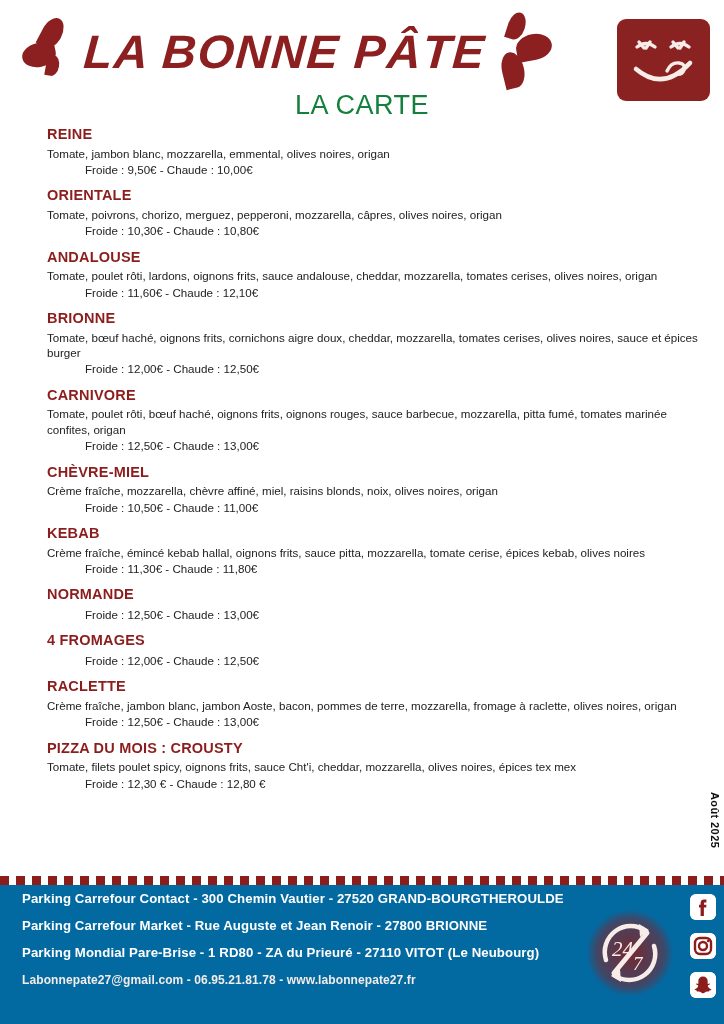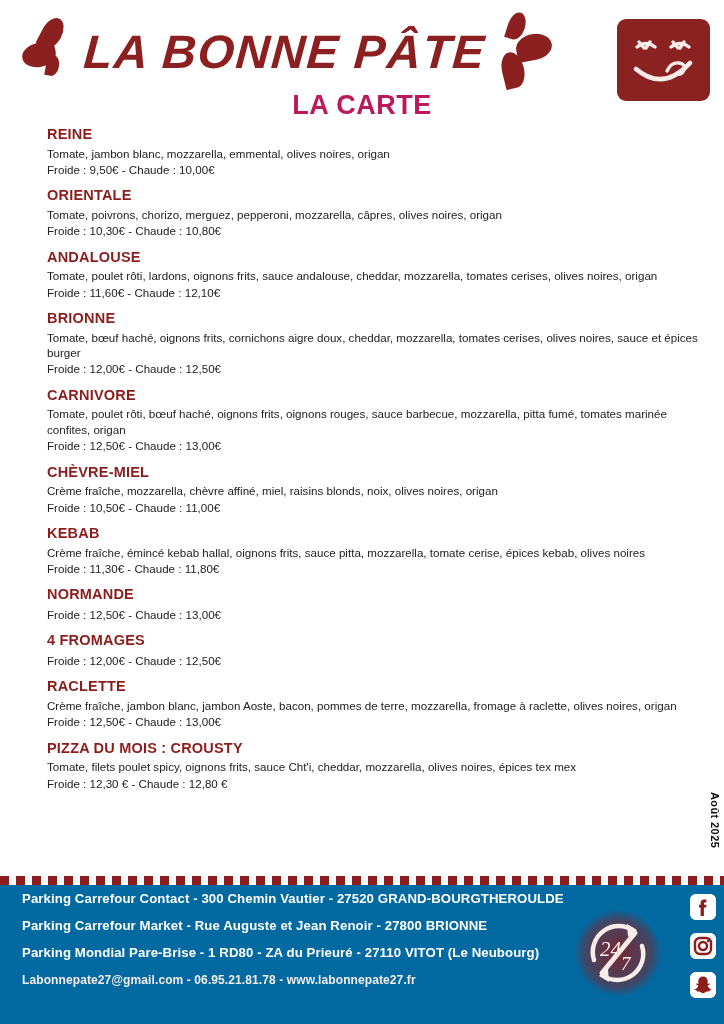--- a/index.html
+++ b/index.html
@@ -72,22 +72,22 @@
     padding: 0 4px;
   }
 
   .la-carte {
     position: absolute;
     left: 0;
     right: 0;
     top: 90px;
     text-align: center;
     font-size: 27px;
-    font-weight: bold;
-    color: #be185d;
+    font-weight: normal;
+    color: #15803d;
     letter-spacing: 0.5px;
   }
 
   .head-badge {
     position: absolute;
     right: 14px;
     top: 19px;
     width: 93px;
     height: 82px;
     background: #8b2222;
@@ -118,20 +118,21 @@
     color: #222222;
     font-size: 11.6px;
     line-height: 1.33;
     max-width: 662px;
   }
 
   .item-price {
     color: #222222;
     font-size: 11.6px;
     line-height: 1.5;
+    margin-left: 38px;
   }
 
   
   .date-vert {
     position: absolute;
     right: 3px;
     bottom: 28px;
     font-size: 11px;
     font-weight: bold;
     color: #111111;
@@ -171,21 +172,21 @@
 
   .foot-contact {
     color: #f3ece9;
     font-size: 12px;
     font-weight: bold;
     letter-spacing: 0.1px;
   }
 
   .badge247 {
     position: absolute;
-    right: 69px;
+    right: 57px;
     top: 40px;
     width: 74px;
     height: 74px;
   }
   .badge247 .glow {
     position: absolute;
     inset: -6px;
     border-radius: 50%;
     background: radial-gradient(circle, rgba(140,29,29,0.85) 0%, rgba(140,29,29,0.45) 55%, rgba(58,37,32,0) 72%);
   }

